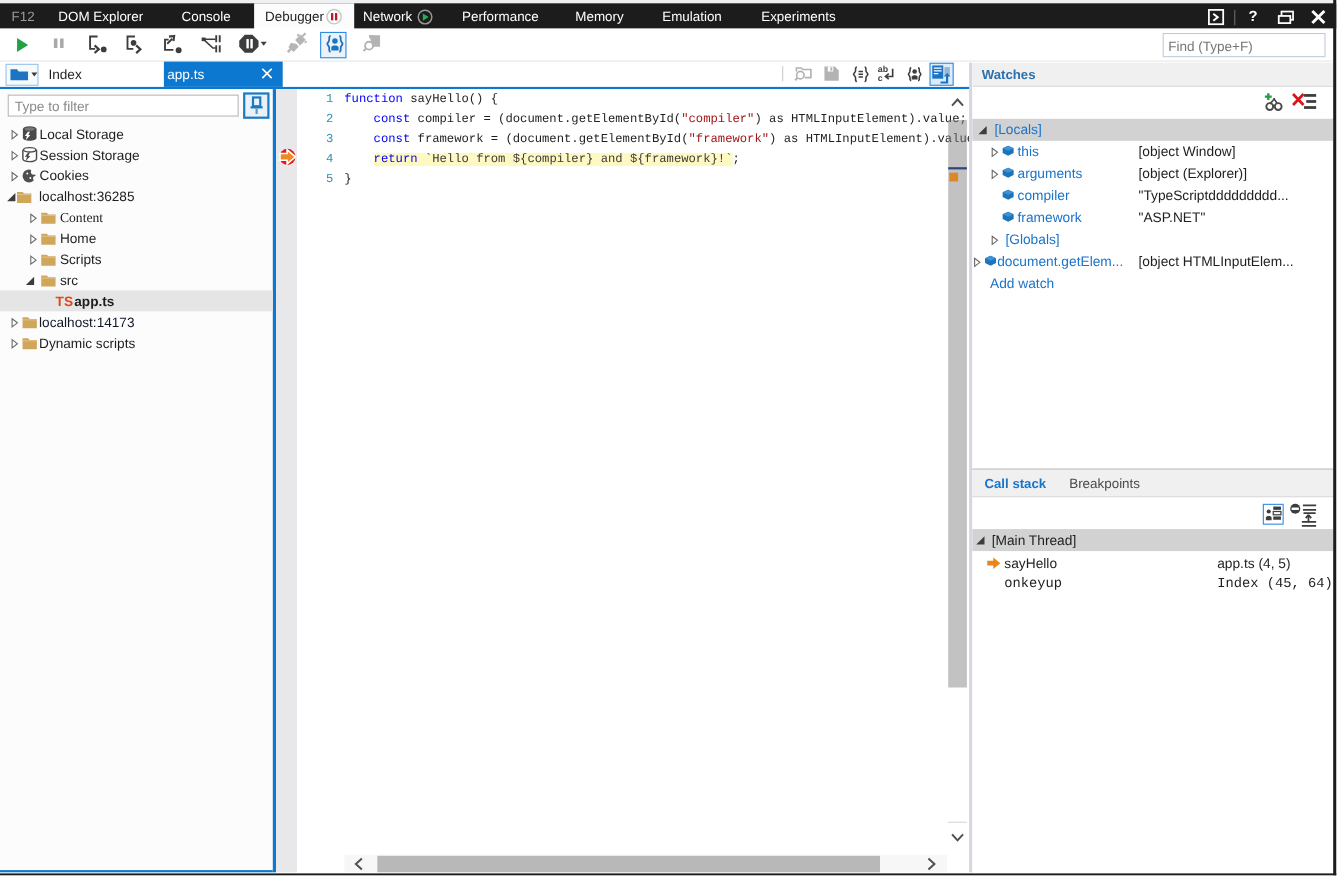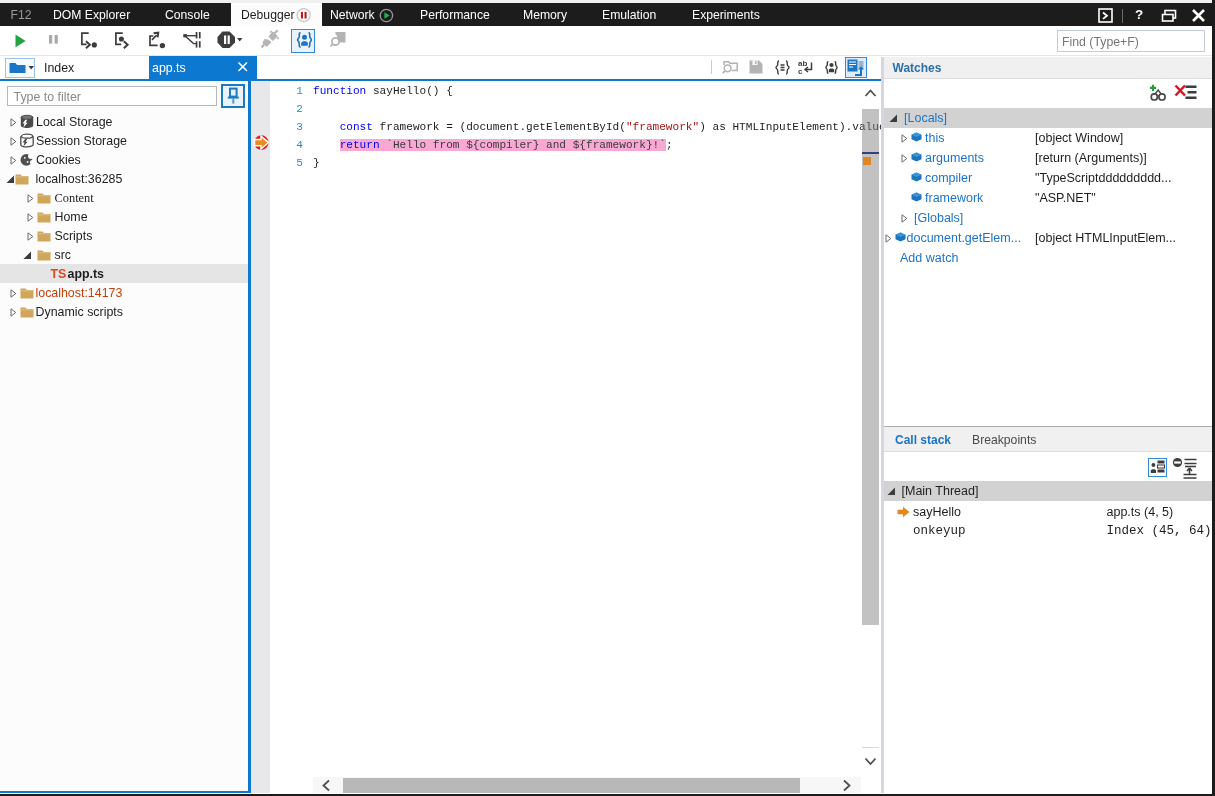--- a/index.html
+++ b/index.html
@@ -1,21 +1,21 @@
 <!DOCTYPE html>
 <html><head>
 <meta charset="utf-8">
 <style>
   * { margin:0; padding:0; box-sizing:border-box; }
   html,body { width:1215px; height:796px; overflow:hidden; }
   body { font-family:"Liberation Sans", sans-serif; background:#fff; position:relative; transform: translateZ(0); }
   .abs { position:absolute; }
   svg { position:absolute; overflow:visible; }
 </style>
-<style>.kw{color:#0000ff}.str{color:#a31515}.tpl{color:#3b3b3b}.hl{background:#f9a8d4}.cl{position:absolute;left:43px;white-space:pre;font-family:"Liberation Mono",monospace;font-size:11.1px;color:#1e1e1e;}.ln{position:absolute;width:33px;text-align:right;font-family:"Liberation Mono",monospace;font-size:11.1px;color:#2b91af;}</style></head>
+<style>.kw{color:#0000ff}.str{color:#a31515}.tpl{color:#3b3b3b}.hl{background:#fef9c3}.cl{position:absolute;left:43px;white-space:pre;font-family:"Liberation Mono",monospace;font-size:11.1px;color:#1e1e1e;}.ln{position:absolute;width:33px;text-align:right;font-family:"Liberation Mono",monospace;font-size:11.1px;color:#2b91af;}</style></head>
 <body>
 
 <div class="abs" style="left:0;top:0;width:1215px;height:3px;background:#f0f0f0;"></div>
 <div class="abs" style="left:0;top:3px;width:1215px;height:23px;background:#1c1c1c;"></div>
 <div class="abs" id="topbar" style="left:0;top:2.5px;width:1215px;height:23.5px;color:#fff;font-size:12.2px;">
   <span class="abs" style="left:10.5px;top:5px;color:#9a9a9a;">F12</span>
   <span class="abs" style="left:53px;top:5px;">DOM Explorer</span>
   <span class="abs" style="left:165px;top:5px;">Console</span>
   <div class="abs" style="left:231px;top:0px;width:91px;height:24px;background:#fcfcfc;"></div>
   <span class="abs" style="left:241px;top:5px;color:#1e1e1e;">Debugger</span>
@@ -263,21 +263,21 @@
       <svg style="left:36.5px;top:3.5px;" width="14" height="12" viewBox="0 0 14 12">
         <path d="M0.5 11.5 V1.5 H5.5 L7 3 H13.5 V11.5 Z" fill="#d0a65a"></path>
         <path d="M0.5 3.8 H13.5" stroke="#dfc08a" stroke-width="1"></path>
       </svg>
       <span class="abs" style="left:54.5px;top:2.5px;">src</span>
     </div>
     <div class="abs" style="left: 0px; top: 264.1px; width: 248px; height: 19px; font-size: 12.4px; color: rgb(30, 30, 30); background: #e5e5e5;">
       <span class="abs" style="left:50.5px;top:2.5px;font-weight:bold;color:#e0471d;">TS</span>
       <span class="abs" style="left:67.5px;top:2.5px;font-weight:bold;">app.ts</span>
     </div>
-    <div class="abs" style="left: 0px; top: 283.1px; width: 200px; height: 19px; font-size: 12.4px; color: #c2410c;">
+    <div class="abs" style="left: 0px; top: 283.1px; width: 200px; height: 19px; font-size: 12.4px; color: #0f172a;">
       <svg style="left:10px;top:5.5px;" width="7" height="9" viewBox="0 0 7 9">
         <path d="M1 0.8 L5.8 4.5 L1 8.2 Z" fill="#fff" stroke="#6a6a6a" stroke-width="1"></path>
       </svg>
       <svg style="left:20px;top:3.5px;" width="14" height="12" viewBox="0 0 14 12">
         <path d="M0.5 11.5 V1.5 H5.5 L7 3 H13.5 V11.5 Z" fill="#d0a65a"></path>
         <path d="M0.5 3.8 H13.5" stroke="#dfc08a" stroke-width="1"></path>
       </svg>
       <span class="abs" style="left:35.5px;top:2.5px;">localhost:14173</span>
     </div>
     <div class="abs" style="left: 0px; top: 302.1px; width: 248px; height: 19px; font-size: 12.4px; color: rgb(30, 30, 30);">
@@ -290,20 +290,21 @@
       </svg>
       <span class="abs" style="left:35.5px;top:2.5px;">Dynamic scripts</span>
     </div>
   </div>
 
 <div class="abs" id="gutter" style="left:251px;top:81px;width:19px;height:712px;background:#e8e8ea;"></div>
 <div class="abs" id="editor" style="left:270px;top:81px;width:611px;height:712px;background:#fff;overflow:hidden;">
     <div class="ln" style="top: 3.5px;">1</div>
     <div class="cl" style="top: 3.5px;"><span class="kw">function</span> sayHello() {</div>
     <div class="ln" style="top: 21.5px;">2</div>
+    <div class="cl" style="top: 21.5px;">    <span class="kw">const</span> compiler = (document.getElementById(<span class="str">"compiler"</span>) as HTMLInputElement).value;</div>
     <div class="ln" style="top: 39.5px;">3</div>
     <div class="cl" style="top: 39.5px;">    <span class="kw">const</span> framework = (document.getElementById(<span class="str">"framework"</span>) as HTMLInputElement).value;</div>
     <div class="ln" style="top: 57.5px;">4</div>
     <div class="cl" style="top: 57.5px;">    <span class="hl"><span class="kw">return</span> <span class="tpl">`Hello from ${compiler} and ${framework}!`</span></span>;</div>
     <div class="ln" style="top: 75.5px;">5</div>
     <div class="cl" style="top: 75.5px;">}</div>
   </div>
 
 <svg style="left:253px;top:134px;" width="18" height="17" viewBox="0 0 18 17">
   <circle cx="8.3" cy="8.6" r="7.3" fill="#e11a1f"></circle>
@@ -369,21 +370,21 @@
     </div>
     <div class="abs" style="left: 883.5px; top: 147.5px; width: 328.5px; height: 20px; font-size: 12.5px;">
       <svg style="left:17.5px;top:6px;" width="7" height="9" viewBox="0 0 7 9">
         <path d="M1 0.8 L5.8 4.5 L1 8.2 Z" fill="#fff" stroke="#6a6a6a" stroke-width="1"></path>
       </svg>
       <svg style="left:27.5px;top:4.5px;" width="11" height="10" viewBox="0 0 11 10">
         <path d="M5.5 0.5 L10.5 2.8 V7.2 L5.5 9.5 L0.5 7.2 V2.8 Z" fill="#1c75bb"></path>
         <path d="M0.5 2.8 L5.5 5 L10.5 2.8 L5.5 0.5 Z" fill="#3e92d6"></path>
       </svg>
       <span class="abs" style="left:41.5px;top:3px;color:#1b74c8;">arguments</span>
-      <span class="abs" style="left:151.5px;top:3px;color:#1e1e1e;">[return (Arguments)]</span>
+      <span class="abs" style="left:151.5px;top:3px;color:#1e1e1e;">[object (Explorer)]</span>
     </div>
     <div class="abs" style="left: 883.5px; top: 167.5px; width: 328.5px; height: 20px; font-size: 12.5px;">
       <svg style="left:27.5px;top:4.5px;" width="11" height="10" viewBox="0 0 11 10">
         <path d="M5.5 0.5 L10.5 2.8 V7.2 L5.5 9.5 L0.5 7.2 V2.8 Z" fill="#1c75bb"></path>
         <path d="M0.5 2.8 L5.5 5 L10.5 2.8 L5.5 0.5 Z" fill="#3e92d6"></path>
       </svg>
       <span class="abs" style="left:41.5px;top:3px;color:#1b74c8;">compiler</span>
       <span class="abs" style="left:151.5px;top:3px;color:#1e1e1e;">"TypeScriptddddddddd...</span>
     </div>
     <div class="abs" style="left: 883.5px; top: 187.5px; width: 328.5px; height: 20px; font-size: 12.5px;">

